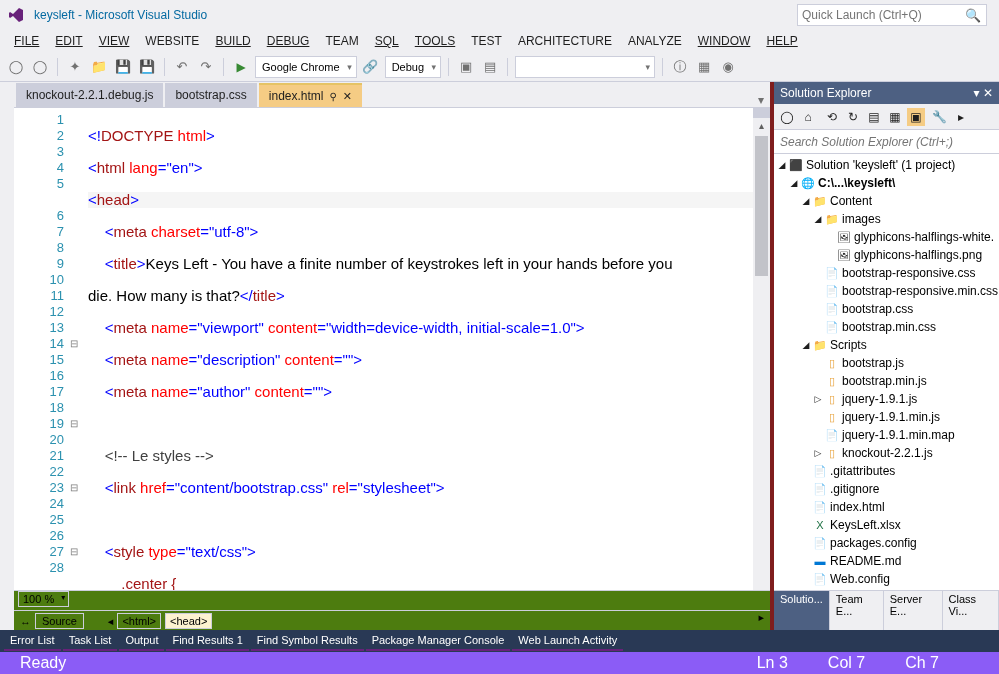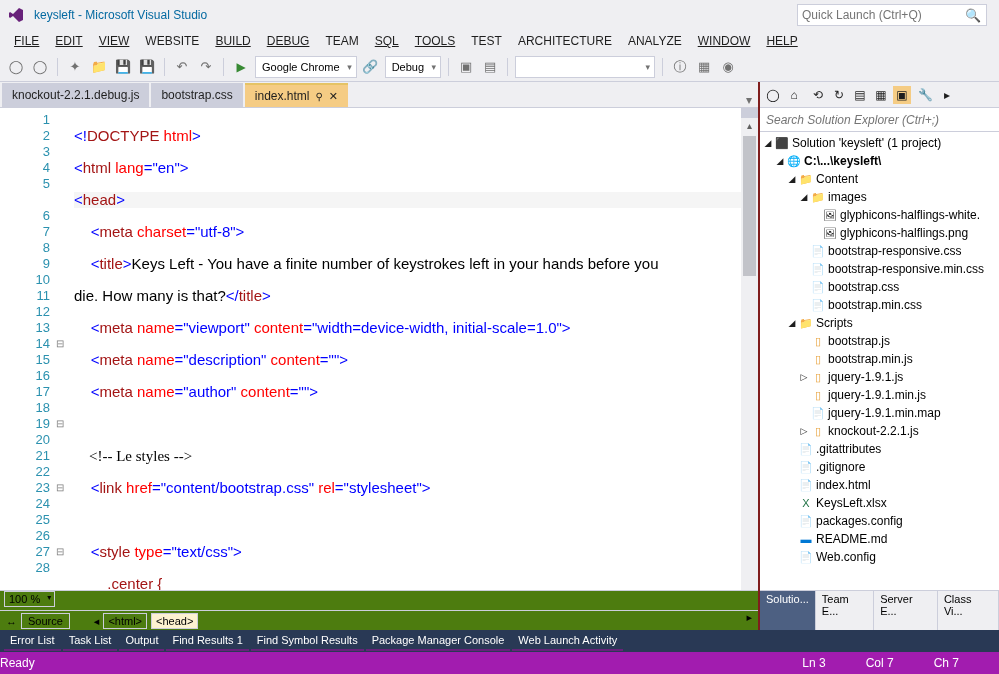--- a/index.html
+++ b/index.html
@@ -13,39 +13,39 @@
 .menubar { height: 22px; background: #efeff2; display: flex; align-items: center; padding: 0 8px; gap: 4px; }
 .menubar .mitem { padding: 2px 6px; color: #1e1e1e; cursor: pointer; font-size: 12px; }
 .menubar .mitem .ul { text-decoration: underline; }
 .toolbar { height: 30px; background: #efeff2; border-bottom: 1px solid #cccedb; display: flex; align-items: center; padding: 0 6px; gap: 4px; }
 .toolbar .tbtn { width: 20px; height: 20px; display: flex; align-items: center; justify-content: center; color: #717171; cursor: pointer; font-size: 13px; }
 .toolbar .tsep { width: 1px; height: 18px; background: #cccedb; margin: 0 3px; }
 .toolbar .tdrop { height: 22px; border: 1px solid #cccedb; background: #fff; padding: 0 16px 0 6px; display: flex; align-items: center; font-size: 11px; position: relative; }
 .toolbar .tdrop::after { content: "▾"; position: absolute; right: 4px; font-size: 9px; color: #717171; }
 .toolbar .tgreen { color: #388a34; font-size: 12px; }
 .main { flex: 1; display: flex; overflow: hidden; }
-.editor-area { width: 760px; display: flex; flex-direction: column; background: #fff; border-right: 2px solid #7f1d1d; }
+.editor-area { width: 760px; display: flex; flex-direction: column; background: #fff; border-right: 4px solid #7f1d1d; margin-left: 14px; }
 .tabs { height: 26px; background: #efeff2; display: flex; align-items: flex-end; padding-left: 2px; border-bottom: 1px solid #cccedb; position: relative; }
 .tab { height: 24px; padding: 0 10px; display: flex; align-items: center; font-size: 12px; color: #1e1e1e; cursor: pointer; }
 .tab.inactive { background: #cccedb; margin-right: 2px; }
 .tab.active { background: #f5cc84; border-top: 2px solid #e5c365; }
 .tab .pin { margin-left: 6px; font-size: 10px; color: #1e1e1e; }
 .tab .close { margin-left: 6px; font-size: 11px; color: #1e1e1e; }
 .tabs .tend { margin-left: auto; padding-right: 6px; color: #717171; }
 .code-area { flex: 1; display: flex; overflow: hidden; background: #fff; position: relative; }
 .gutter { width: 56px; background: #fff; padding: 4px 6px 0 0; text-align: right; font-family: Consolas, monospace; font-size: 13px; color: #2b91af; line-height: 16px; }
 .gutter .ln { height: 16px; }
 .fold { width: 14px; background: #fff; font-family: Consolas, monospace; font-size: 10px; color: #808080; line-height: 16px; padding-top: 4px; }
 .fold div { height: 16px; }
 .code { flex: 1; font-family: Consolas, monospace; font-size: 15px; line-height: 16px; padding: 4px 0 0 4px; white-space: pre; color: #000; overflow: hidden; }
 .code .line { height: 16px; }
 .c-blue { color: #0000ff; }
 .c-brown { color: #a31515; }
 .c-red { color: #ff0000; }
-.c-green { color: #000000; font-family: Liberation Serif, serif; }
+.c-green { color: #404040; }
 .c-black { color: #000; }
 .scrollbar { width: 17px; background: #efeff2; position: relative; }
 .scrollbar .split { position: absolute; top: 0; width: 17px; height: 10px; background: #cccedb; }
 .scrollbar .up { position: absolute; top: 12px; width: 17px; text-align: center; font-size: 10px; color: #606060; }
 .scrollbar .thumb { position: absolute; top: 28px; width: 13px; left: 2px; height: 140px; background: #c2c3c9; }
 .statusbar-editor { height: 20px; background: #4d7c0f; border-top: 1px solid #cccedb; display: flex; align-items: flex-start; font-size: 11px; }
 .statusbar-editor .zoom { border: 1px solid #cccedb; padding: 1px 14px 1px 4px; margin-left: 4px; position: relative; }
 .statusbar-editor .zoom::after { content: "▾"; position: absolute; right: 3px; font-size: 8px; }
 .statusbar-editor .navbar { height: 20px; display: flex; align-items: center; margin-left: 6px; gap: 4px; font-size: 11px; }
 .statusbar-editor .srcbtn { border: 1px solid #cccedb; padding: 1px 6px; }
@@ -59,21 +59,21 @@
 .panel-search input { width: 100%; height: 100%; border: none; outline: none; padding: 0 6px; font-size: 12px; color: #6d6d6d; font-style: italic; }
 .tree { flex: 1; background: #fff; overflow: auto; font-size: 12px; padding: 2px 0; }
 .tree .node { height: 18px; display: flex; align-items: center; cursor: pointer; white-space: nowrap; }
 .tree .exp { width: 12px; text-align: center; font-size: 9px; color: #1e1e1e; }
 .tree .ico { width: 16px; height: 14px; margin-right: 2px; display: inline-flex; align-items: center; justify-content: center; font-size: 11px; }
 .panel-tabs { height: 40px; background: #efeff2; border-top: 1px solid #cccedb; display: flex; }
 .panel-tabs .ptab { padding: 2px 6px; font-size: 11px; border-right: 1px solid #cccedb; cursor: pointer; }
 .panel-tabs .ptab.active { background: #4d6082; color: #fff; }
 .bottom-tabs { height: 22px; background: #293955; display: flex; align-items: center; padding: 0 4px; gap: 2px; }
 .bottom-tabs .btab { padding: 3px 6px; color: #fff; font-size: 11px; border-bottom: 2px solid #68217a; cursor: pointer; }
-.status { height: 22px; background: #a21caf; color: #fff; display: flex; align-items: center; padding: 0 0; font-size: 12px; }
+.status { height: 22px; background: #8b5cf6; color: #fff; display: flex; align-items: center; padding: 0 20px; font-size: 16px; }
 .status .sfill { flex: 1; }
 .status .sitem { margin-right: 40px; }
 </style>
 </head>
 <body>
 
 <div class="titlebar">
   <div class="logo">
       <svg width="16" height="16" viewBox="0 0 16 16">
         <path fill="#68217a" d="M11 1l4 2v10l-4 2-6-6-3 2-1-1V6l1-1 3 2 6-6z"></path>
@@ -260,20 +260,24 @@
         <span style="margin-left:20px">◂</span>
         <div class="crumb"><span>&lt;html&gt;</span></div>
         <div class="crumb" style="background:#fdf2d0"><span>&lt;head&gt;</span></div>
       </div>
       <div class="hscroll"></div>
       <span class="arrow" style="margin-right:6px">▸</span>
     </div>
   </div>
 
   <div class="solution">
+    <div class="panel-title">
+      <span>Solution Explorer</span>
+      <span><span>▾</span> <span>✕</span></span>
+    </div>
     <div class="panel-toolbar">
       <div class="pbtn">◯</div>
       <div class="pbtn">⌂</div>
       <div class="tsep"></div>
       <div class="pbtn">⟲</div>
       <div class="pbtn">↻</div>
       <div class="pbtn">▤</div>
       <div class="pbtn">▦</div>
       <div class="pbtn" style="background:#f5cc84">▣</div>
       <div class="tsep"></div>

